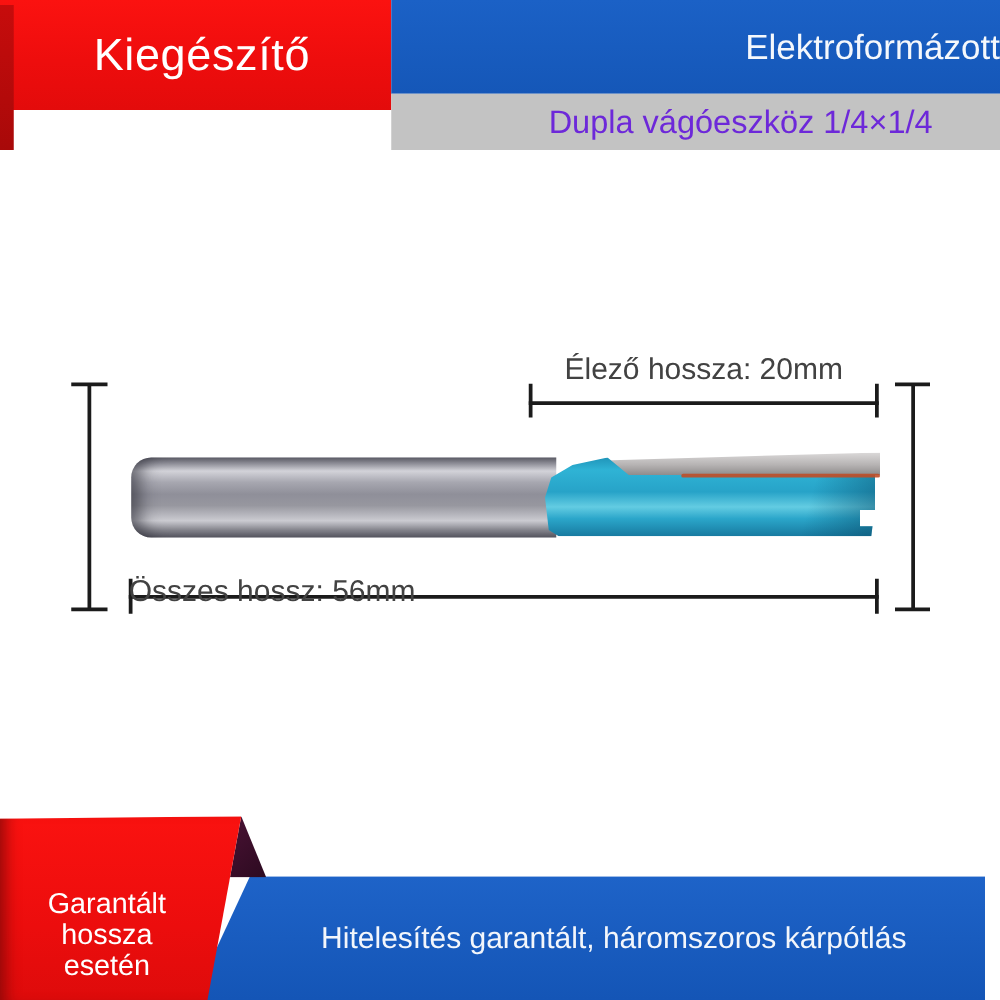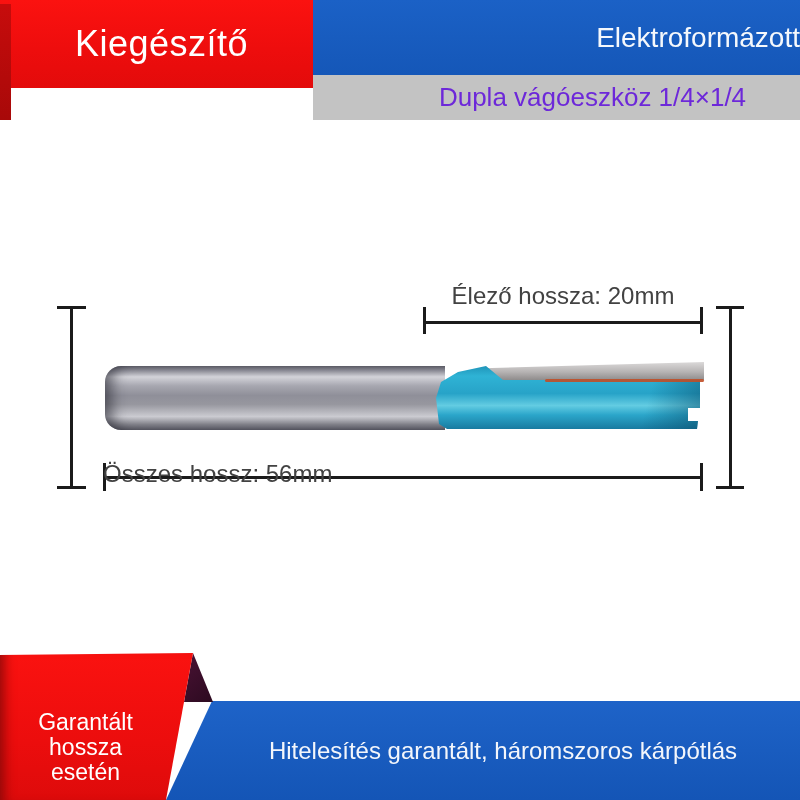--- a/index.html
+++ b/index.html
@@ -59,21 +59,21 @@
   .head-edge-line{
     left:545px;top:379px;width:159px;height:3px;background:#c04e27;border-radius:2px;opacity:.9;
   }
 
   
   .dim{background:#1b1b1b;}
   .dim-label{color:#424242;font-size:24px;white-space:nowrap;}
 
   
   .bottom-blue{
-    left:166px;top:701px;width:634px;height:99px;
+    left:154px;top:701px;width:634px;height:99px;
     background:linear-gradient(180deg,#1e63c8 0%,#1455b6 100%);
     clip-path:polygon(46px 0,100% 0,100% 100%,0 100%);
     display:flex;flex-direction:column;align-items:center;justify-content:center;
     color:#f3f6fb;font-size:24px;line-height:29px;text-align:right;
     padding-left:40px;box-sizing:border-box;
   }
   .bottom-fold{
     left:184px;top:653px;width:29px;height:49px;
     background:linear-gradient(135deg,#4a1234 0%,#2c0a20 100%);
     clip-path:polygon(31% 0,100% 100%,0 100%);

